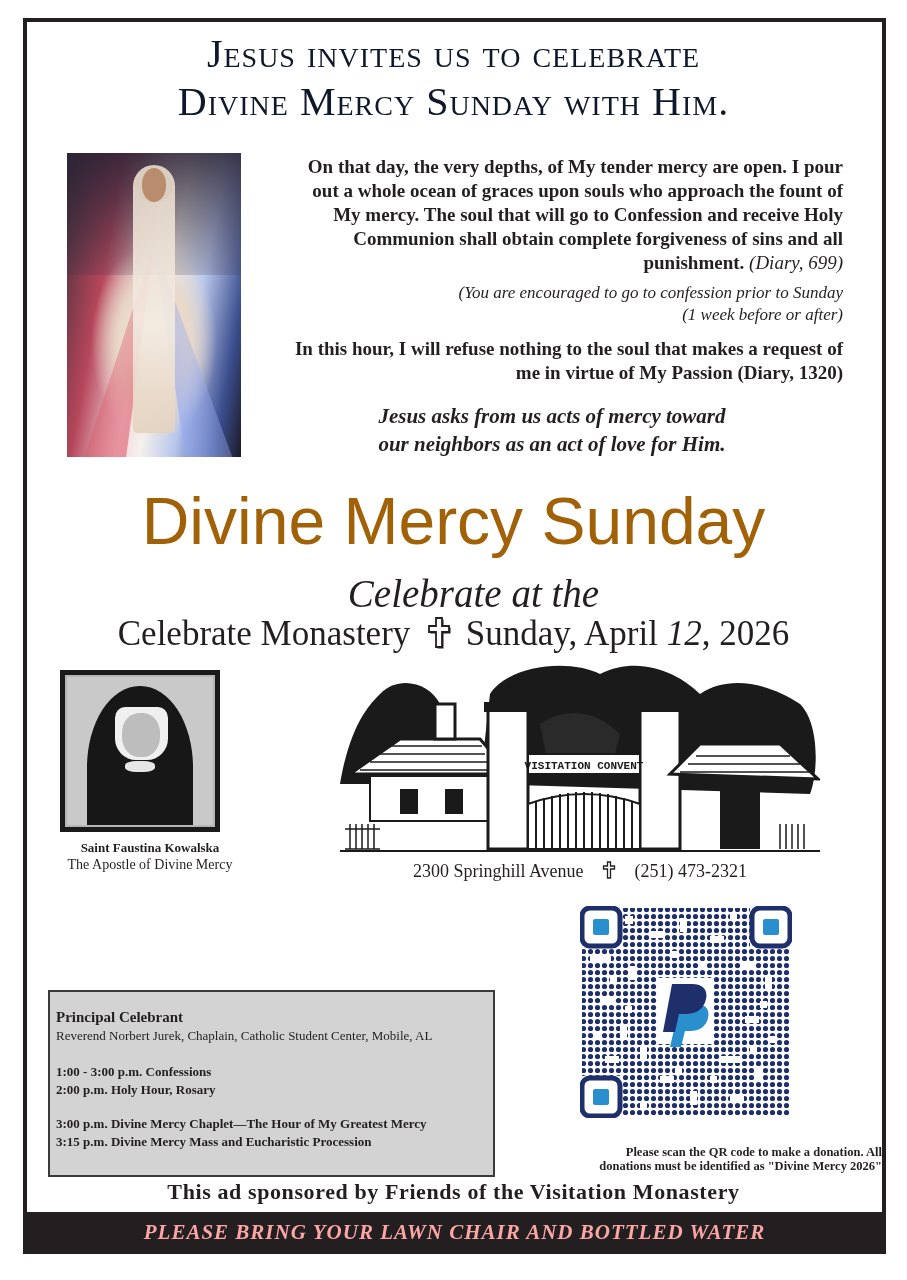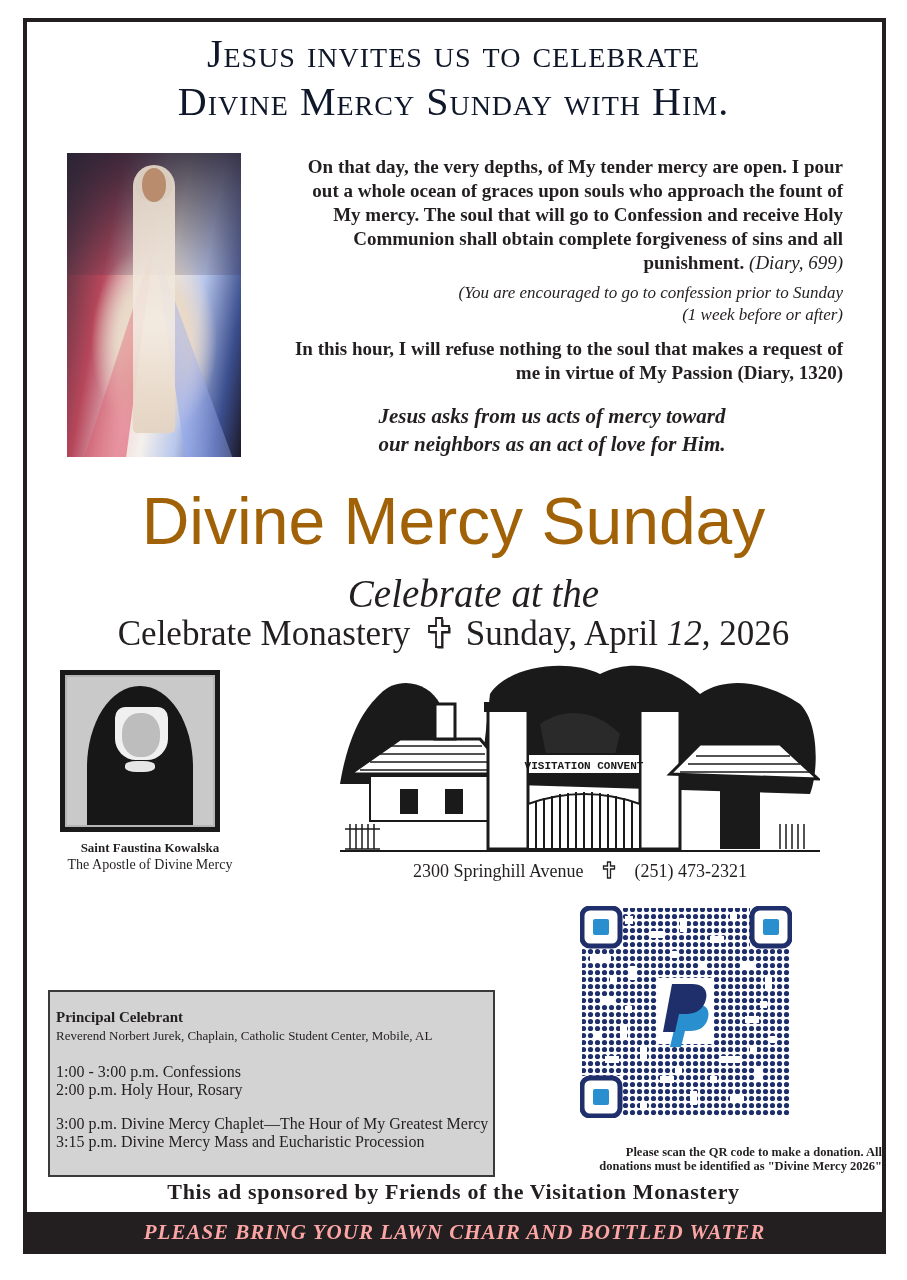--- a/index.html
+++ b/index.html
@@ -45,21 +45,21 @@
   .faustina-cap2 { left: 40px; width: 220px; top: 856px; text-align: center; font-size: 14px; line-height: 18px; color: #231f20; }
 
   .monastery-img { left: 340px; top: 664px; width: 480px; height: 190px; overflow: hidden; }
   .address-line { left: 390px; width: 380px; top: 859px; text-align: center; font-size: 18px; line-height: 24px; color: #231f20; white-space: nowrap; }
 
   .schedule-box { left: 48px; top: 970px; width: 447px; height: 187px; background: #d3d3d3; border: 2px solid #3a3a3a; box-sizing: border-box; padding: 16px 0 0 6px; color: #231f20; margin-top: 20px; }
   .sch-title { font-weight: bold; font-size: 15px; line-height: 19px; }
   .sch-celebrant { font-size: 13px; line-height: 17px; }
   .sch-gap { height: 19px; }
   .sch-gap2 { height: 16px; }
-  .sch-item { font-weight: normal; font-size: 16px; line-height: 18px; }
+  .sch-item { font-weight: bold; font-size: 13px; line-height: 18px; }
 
   .qr { left: 580px; top: 906px; width: 212px; height: 212px; }
   .donate-note { left: 482px; width: 400px; top: 1145px; text-align: right; font-weight: bold; font-size: 12.5px; line-height: 14px; color: #231f20; }
 
   .sponsor { left: 0; width: 907px; top: 1178px; text-align: center; font-weight: bold; font-size: 22px; line-height: 28px; color: #231f20; letter-spacing: 0.6px; }
   .footer-band { left: 27px; top: 1212px; width: 855px; height: 38px; background: #231f20; color: #fca5a5; text-align: center; font-weight: bold; font-style: italic; font-size: 21px; line-height: 40px; letter-spacing: 1px; }
 </style>
 </head>
 <body>
 

